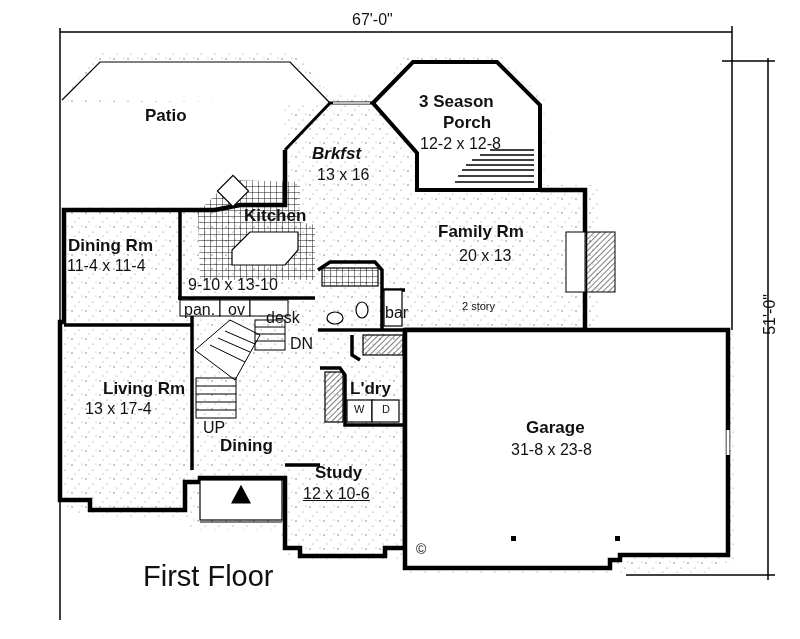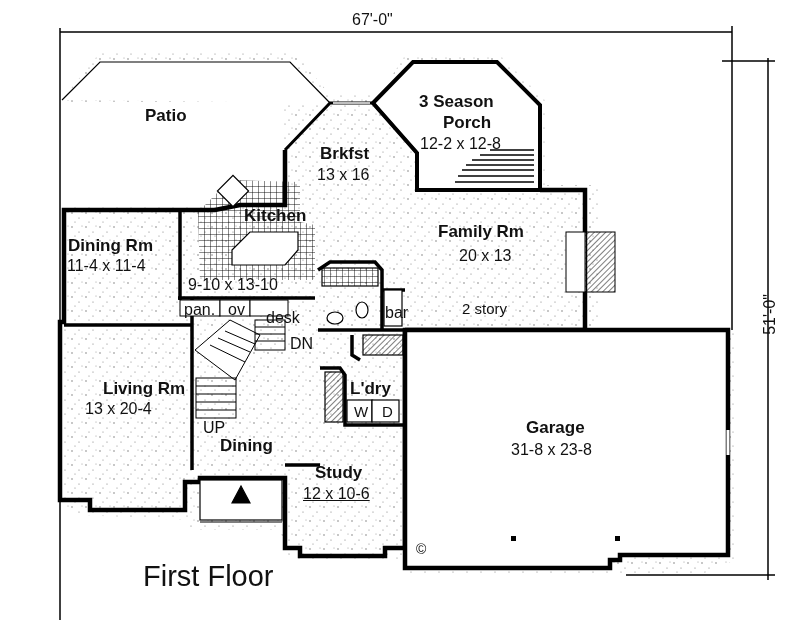--- a/index.html
+++ b/index.html
@@ -1,21 +1,21 @@
 <!DOCTYPE html>
 <html><head>
 <meta charset="utf-8">
 <style>
   html, body { margin: 0; padding: 0; background: #ffffff; }
   body { width: 800px; height: 639px; overflow: hidden; position: relative; font-family: "Liberation Sans", sans-serif; }
   #plan { position: absolute; left: 0; top: 0; width: 800px; height: 639px; }
   .lbl { position: absolute; color: #111; font-family: "Liberation Sans", sans-serif; text-align: center; white-space: nowrap; line-height: 1.05; }
   .name { font-weight: bold; font-size: 17px; }
   .dim { font-size: 16px; }
-  .small { font-size: 15px; }
+  .small { font-size: 11px; }
   .tiny { font-size: 16px; }
   .title { font-weight: normal; font-size: 29px; }
   .dimtxt { font-size: 16px; }
   .vert { transform: rotate(-90deg); transform-origin: center center; }
 </style>
 </head>
 <body>
 
 <svg id="plan" viewBox="0 0 800 639" xmlns="http://www.w3.org/2000/svg">
   <defs>
@@ -135,39 +135,39 @@
     <polygon points="241,486 232,503 250,503" fill="#000"></polygon>
   </g>
 </svg>
 
 <div class="lbl title" style="left:143px; top:561px;">First Floor</div>
 <div class="lbl dimtxt" style="left:352px; top:12px;">67'-0"</div>
 <div class="lbl dimtxt vert" style="left:740px; top:306px; width:60px;">51'-0"</div>
 
 <div class="lbl name" style="left:145px; top:107px;">Patio</div>
 
-<div class="lbl name" style="left:320px; top:145px;">Brkfst</div>
+<div class="lbl name" style="left:312px; top:145px;font-style:italic;">Brkfst</div>
 <div class="lbl dim" style="left:317px; top:167px;">13 x 16</div>
 
 <div class="lbl name" style="left:419px; top:93px;">3 Season</div>
 <div class="lbl name" style="left:443px; top:114px;">Porch</div>
 <div class="lbl dim" style="left:420px; top:136px;">12-2 x 12-8</div>
 
 <div class="lbl name" style="left:244px; top:207px;">Kitchen</div>
 <div class="lbl dim" style="left:188px; top:277px;">9-10 x 13-10</div>
 
 <div class="lbl name" style="left:68px; top:237px;">Dining Rm</div>
 <div class="lbl dim" style="left:67px; top:258px;">11-4 x 11-4</div>
 
 <div class="lbl name" style="left:438px; top:223px;">Family Rm</div>
 <div class="lbl dim" style="left:459px; top:248px;">20 x 13</div>
 <div class="lbl small" style="left:462px; top:301px;">2 story</div>
 
 <div class="lbl name" style="left:75px; top:380px;margin-left:28px;">Living Rm</div>
-<div class="lbl dim" style="left:85px; top:401px;">13 x 20-4</div>
+<div class="lbl dim" style="left:85px; top:401px;">13 x 17-4</div>
 
 <div class="lbl name" style="left:220px; top:437px;">Dining</div>
 
 <div class="lbl name" style="left:315px; top:464px;">Study</div>
 <div class="lbl dim" style="left:303px; top:486px;text-decoration:underline;">12 x 10-6</div>
 
 <div class="lbl name" style="left:350px; top:380px;">L'dry</div>
 <div class="lbl small" style="left:354px; top:404px;">W</div>
 <div class="lbl small" style="left:382px; top:404px;">D</div>
 

